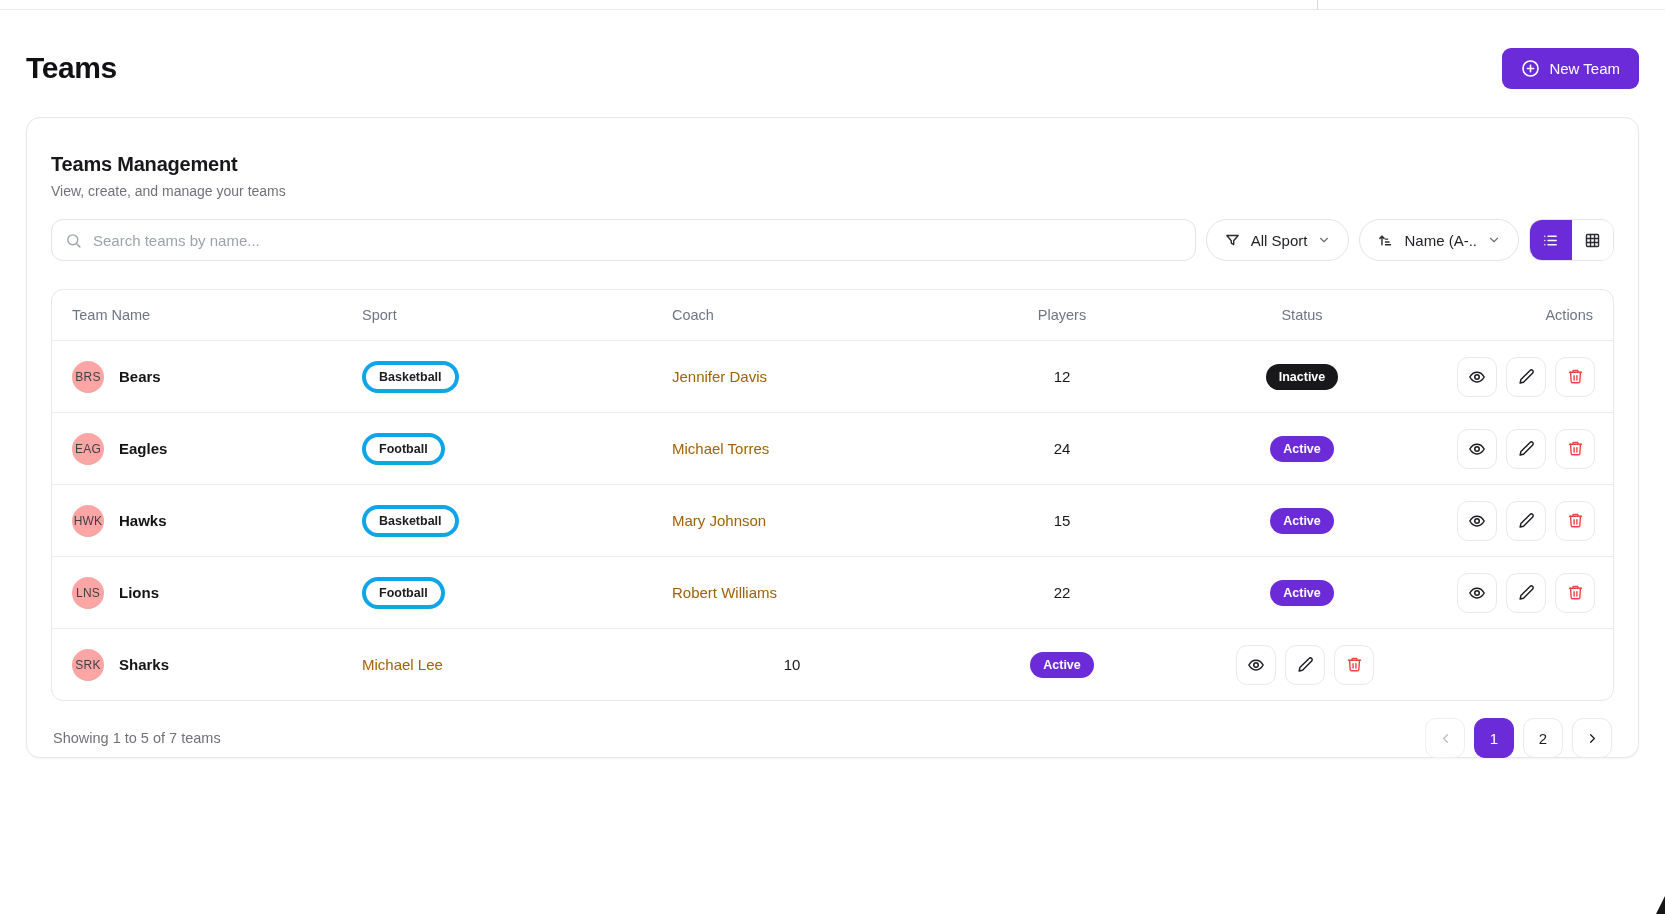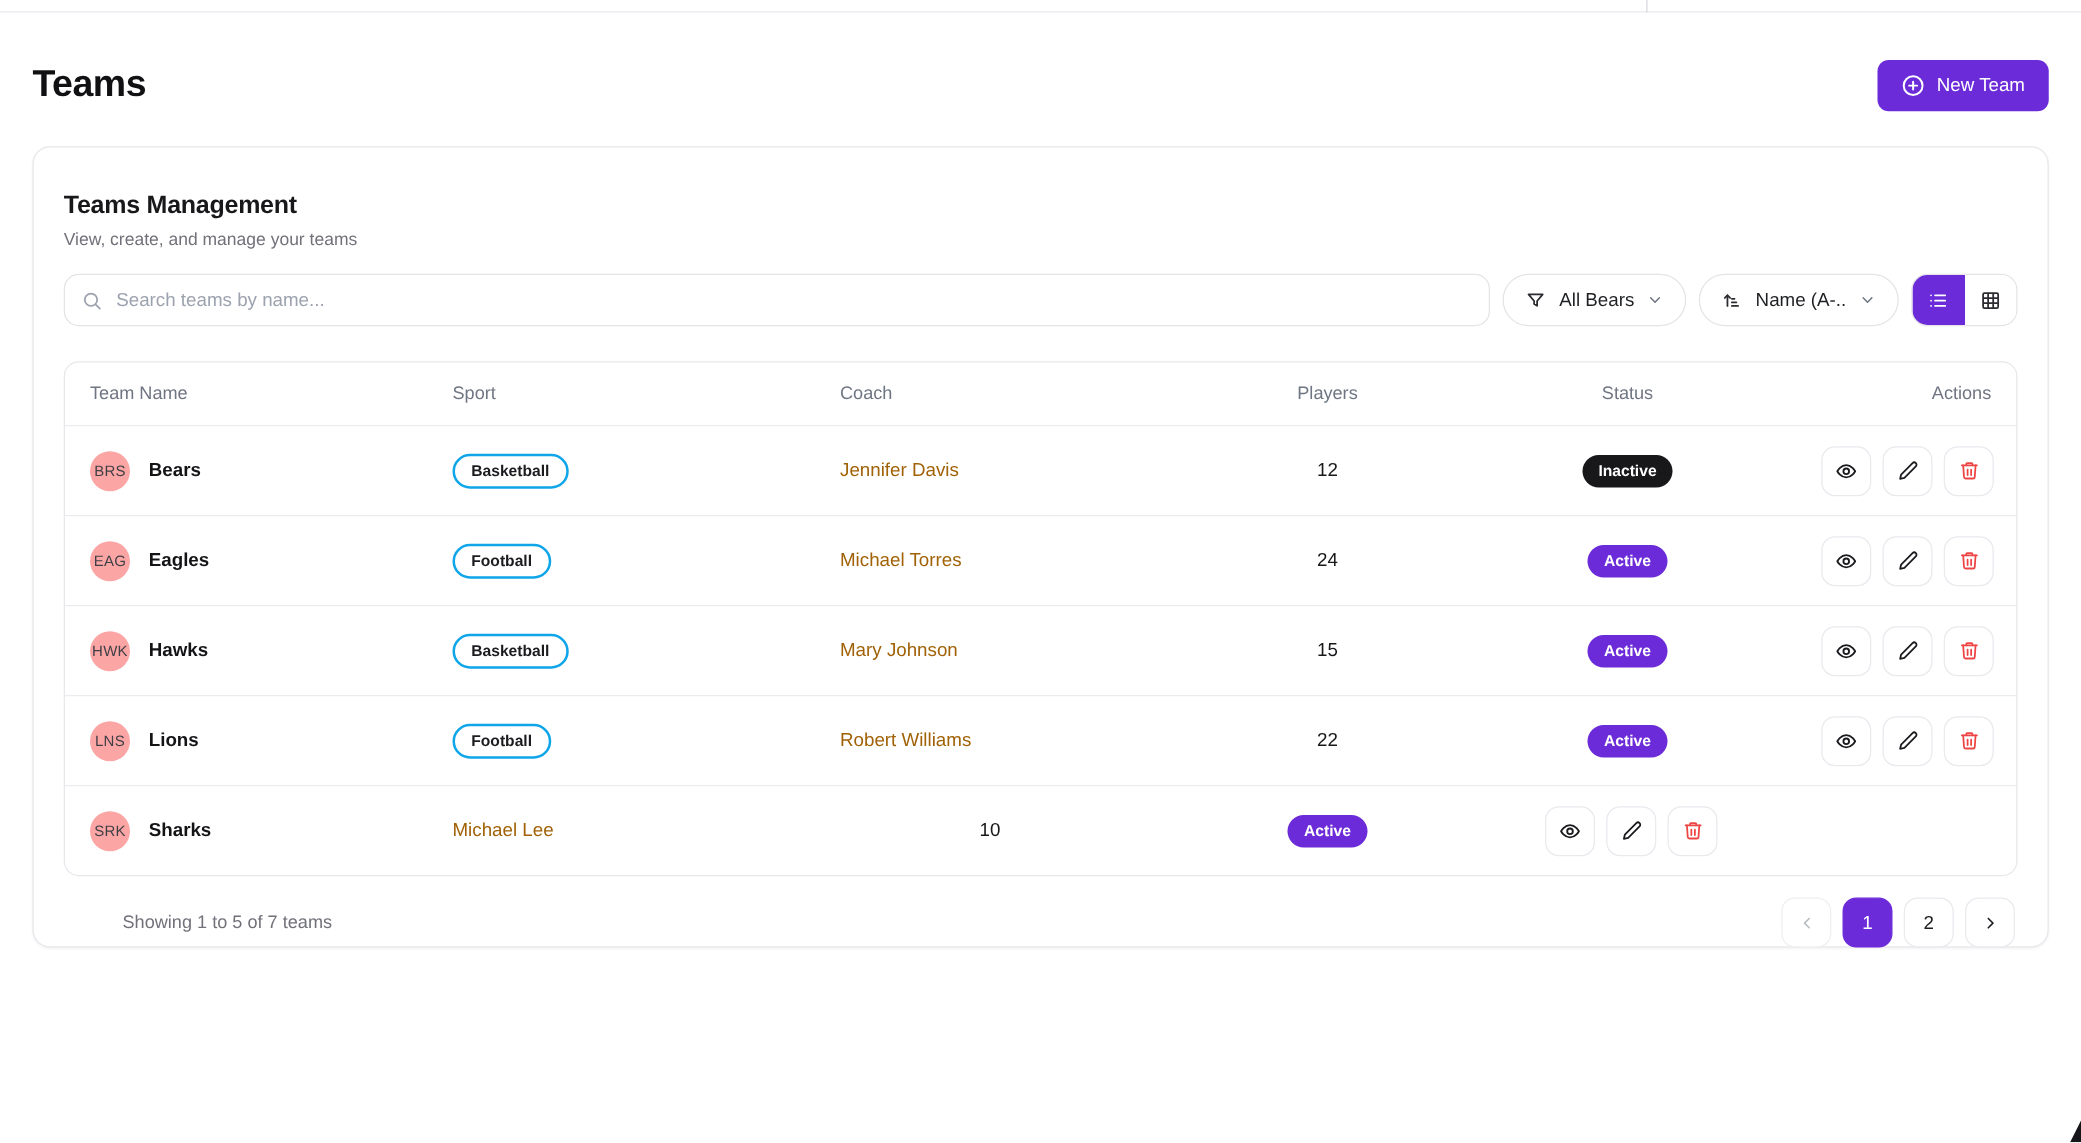--- a/index.html
+++ b/index.html
@@ -66,36 +66,36 @@
   .cell-actions{display:flex;justify-content:flex-end;align-items:center;gap:9px;padding-right:18px;}
   .thead .cell-actions{padding-right:20px;color:#6f7683;}
 
   .avatar{
     width:32px;height:32px;border-radius:50%;background:#fca5a5;color:#3f3f46;
     display:flex;align-items:center;justify-content:center;font-size:12px;letter-spacing:.2px;flex:none;
   }
   .team-name{font-weight:600;color:#141417;}
   .coach{color:#a16207;}
   .sport-pill{
-    display:inline-block;border:2px solid #0ea5e9;border-radius:999px;
+    display:inline-block;border:4px solid #0ea5e9;border-radius:999px;
     padding:5px 13px;font-size:12.5px;font-weight:600;color:#1c1c20;background:#fff;
   }
   .badge{
     display:inline-block;border-radius:999px;padding:6px 13px;
     font-size:12.5px;font-weight:600;color:#fff;background:var(--primary);
   }
   .badge-dark{background:var(--dark);}
 
   .icon-btn{
     width:40px;height:40px;border:1px solid #e9e9ee;border-radius:11px;background:#fff;
     display:inline-flex;align-items:center;justify-content:center;color:#1c1c20;cursor:pointer;padding:0;
   }
   .icon-btn.danger{color:var(--danger);}
 
-  .table-footer{display:flex;justify-content:space-between;align-items:center;margin-top:17px;padding:0 2px;margin-left:45px;}
+  .table-footer{display:flex;justify-content:space-between;align-items:center;margin-top:17px;padding:0 2px;}
   .summary{font-size:14.5px;color:var(--muted);}
   .pager{display:flex;align-items:center;gap:9px;}
   .page-btn{
     width:40px;height:40px;border:1px solid #e9e9ee;border-radius:11px;background:#fff;
     display:inline-flex;align-items:center;justify-content:center;font-size:15px;color:#1c1c20;
     font-family:inherit;cursor:pointer;padding:0;
   }
   .page-btn.disabled{color:#b8bcc4;border-color:#efeff2;}
   .page-active{background:var(--primary);border-color:var(--primary);color:#fff;font-weight:500;}
 
@@ -141,21 +141,21 @@
         </span>
         <input type="text" value="" placeholder="Search teams by name..." style="">
       </div>
 
       <button class="pill-btn">
         <span style="color:#2b2b30;">
           <svg width="17" height="17" viewBox="0 0 24 24" fill="none" stroke="currentColor" stroke-width="2" stroke-linejoin="round">
             <path d="M4 5h16l-6.3 7.4v5.4l-3.4-2v-3.4L4 5z"></path>
           </svg>
         </span>
-        <span>All Bears</span>
+        <span>All Sport</span>
         <span class="chev">
           <svg width="14" height="14" viewBox="0 0 24 24" fill="none" stroke="currentColor" stroke-width="2" stroke-linecap="round" stroke-linejoin="round">
               <path d="m6 9 6 6 6-6"></path>
             </svg>
         </span>
       </button>
 
       <button class="pill-btn">
         <span style="color:#2b2b30;">
           <svg width="17" height="17" viewBox="0 0 24 24" fill="none" stroke="currentColor" stroke-width="2" stroke-linecap="round" stroke-linejoin="round">

